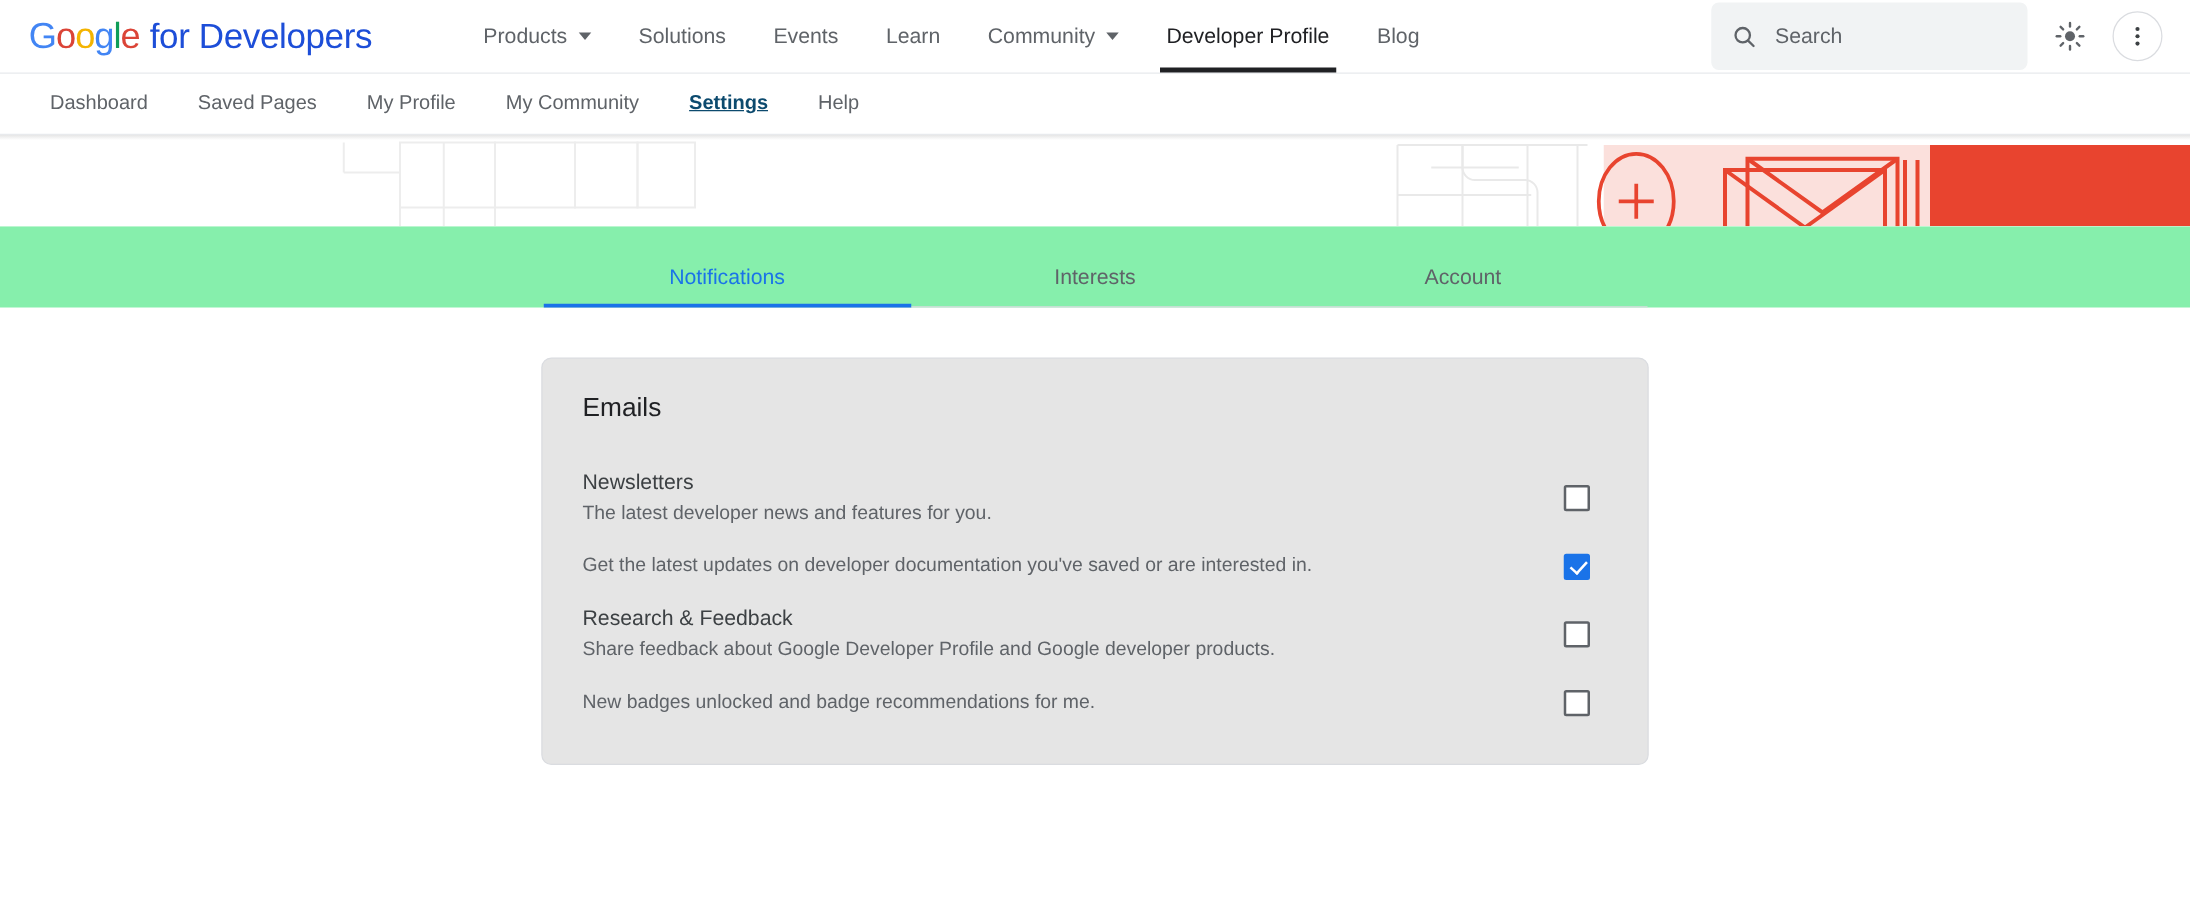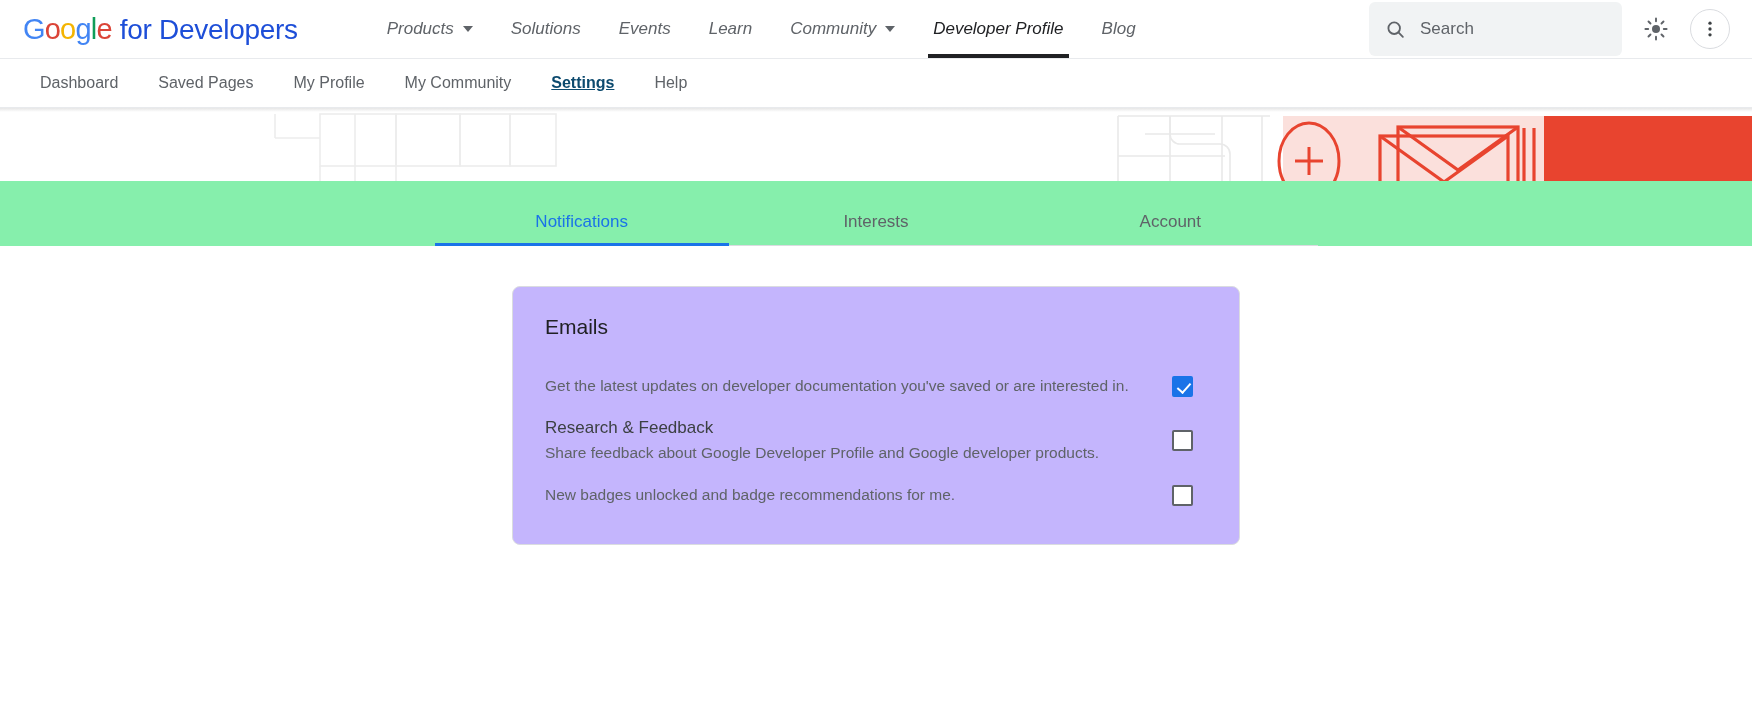--- a/index.html
+++ b/index.html
@@ -39,21 +39,20 @@
     font-weight: 400;
     margin-left: 8px;
     letter-spacing: -0.3px;
   }
 
   .main-nav {
     display: flex;
     align-items: center;
     height: 100%;
     margin-left: 70px;
-    font-style: italic;
   }
   .nav-item {
     position: relative;
     height: 100%;
     display: flex;
     align-items: center;
     padding: 0 19px;
     font-size: 17px;
     color: #5f6368;
     cursor: pointer;
@@ -174,25 +173,25 @@
     content: "";
     position: absolute;
     left: 0; right: 0; bottom: -1px;
     height: 3px;
     background: #1a73e8;
   }
 
   
   .card-wrap { display: flex; justify-content: center; padding-top: 40px; }
   .card {
-    width: 728px;
+    width: 886px;
     border: 1px solid #dadce0;
     border-radius: 8px;
     padding: 28px 32px 26px 32px;
-    background: #c4b5fd;
+    background: #e5e5e5;
   }
   .card-title {
     font-size: 21px;
     color: #202124;
     font-weight: 400;
     margin-bottom: 28px;
   }
   .pref-row {
     display: flex;
     align-items: center;
@@ -375,20 +374,27 @@
     <div class="tab active">Notifications</div>
     <div class="tab">Interests</div>
     <div class="tab">Account</div>
   </div>
 </div>
 
 <div class="card-wrap">
   <div class="card">
     <div class="card-title">Emails</div>
 
+    <div class="pref-row">
+      <div class="pref-text">
+        <div class="pref-label">Newsletters</div>
+        <div class="pref-desc">The latest developer news and features for you.</div>
+      </div>
+      <div class="cb"></div>
+    </div>
 
     <div class="pref-row">
       <div class="pref-text">
         <div class="pref-desc">Get the latest updates on developer documentation you've saved or are interested in.</div>
       </div>
       <div class="cb checked"></div>
     </div>
 
     <div class="pref-row">
       <div class="pref-text">

